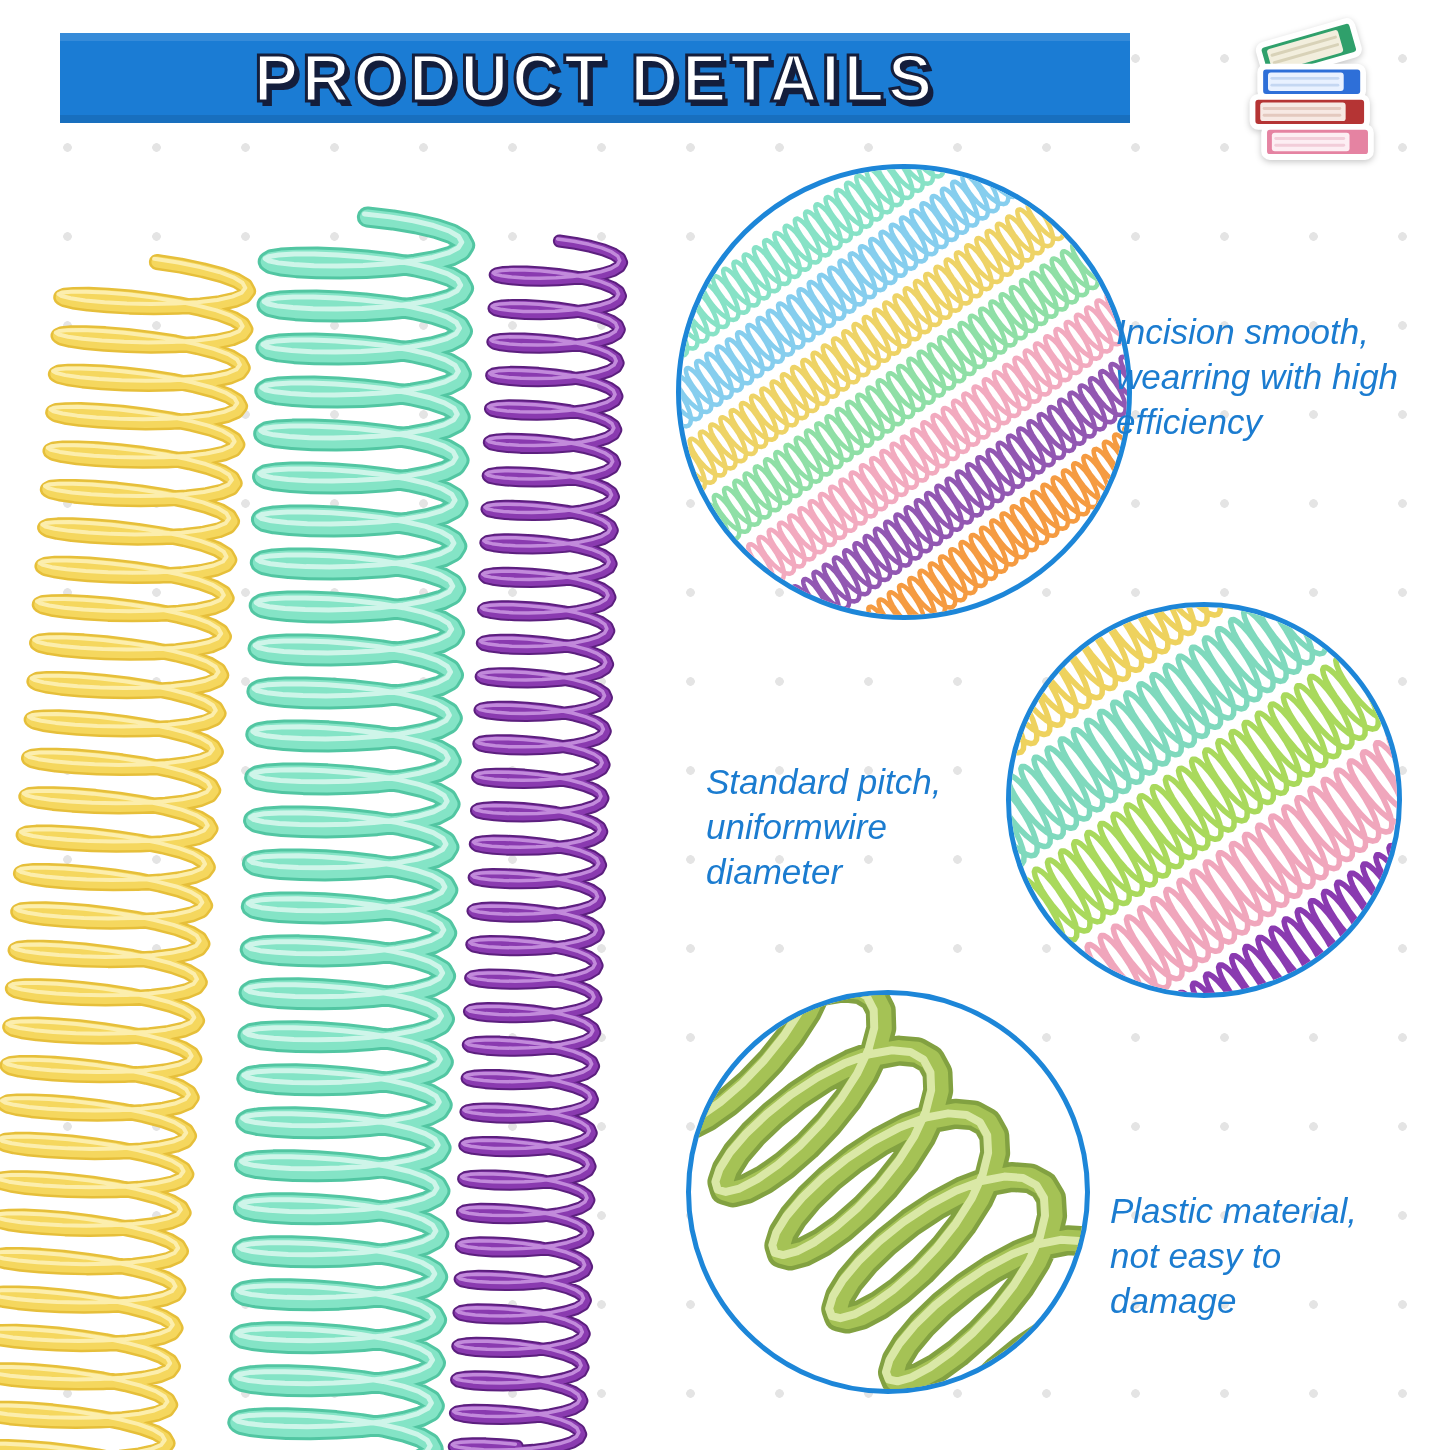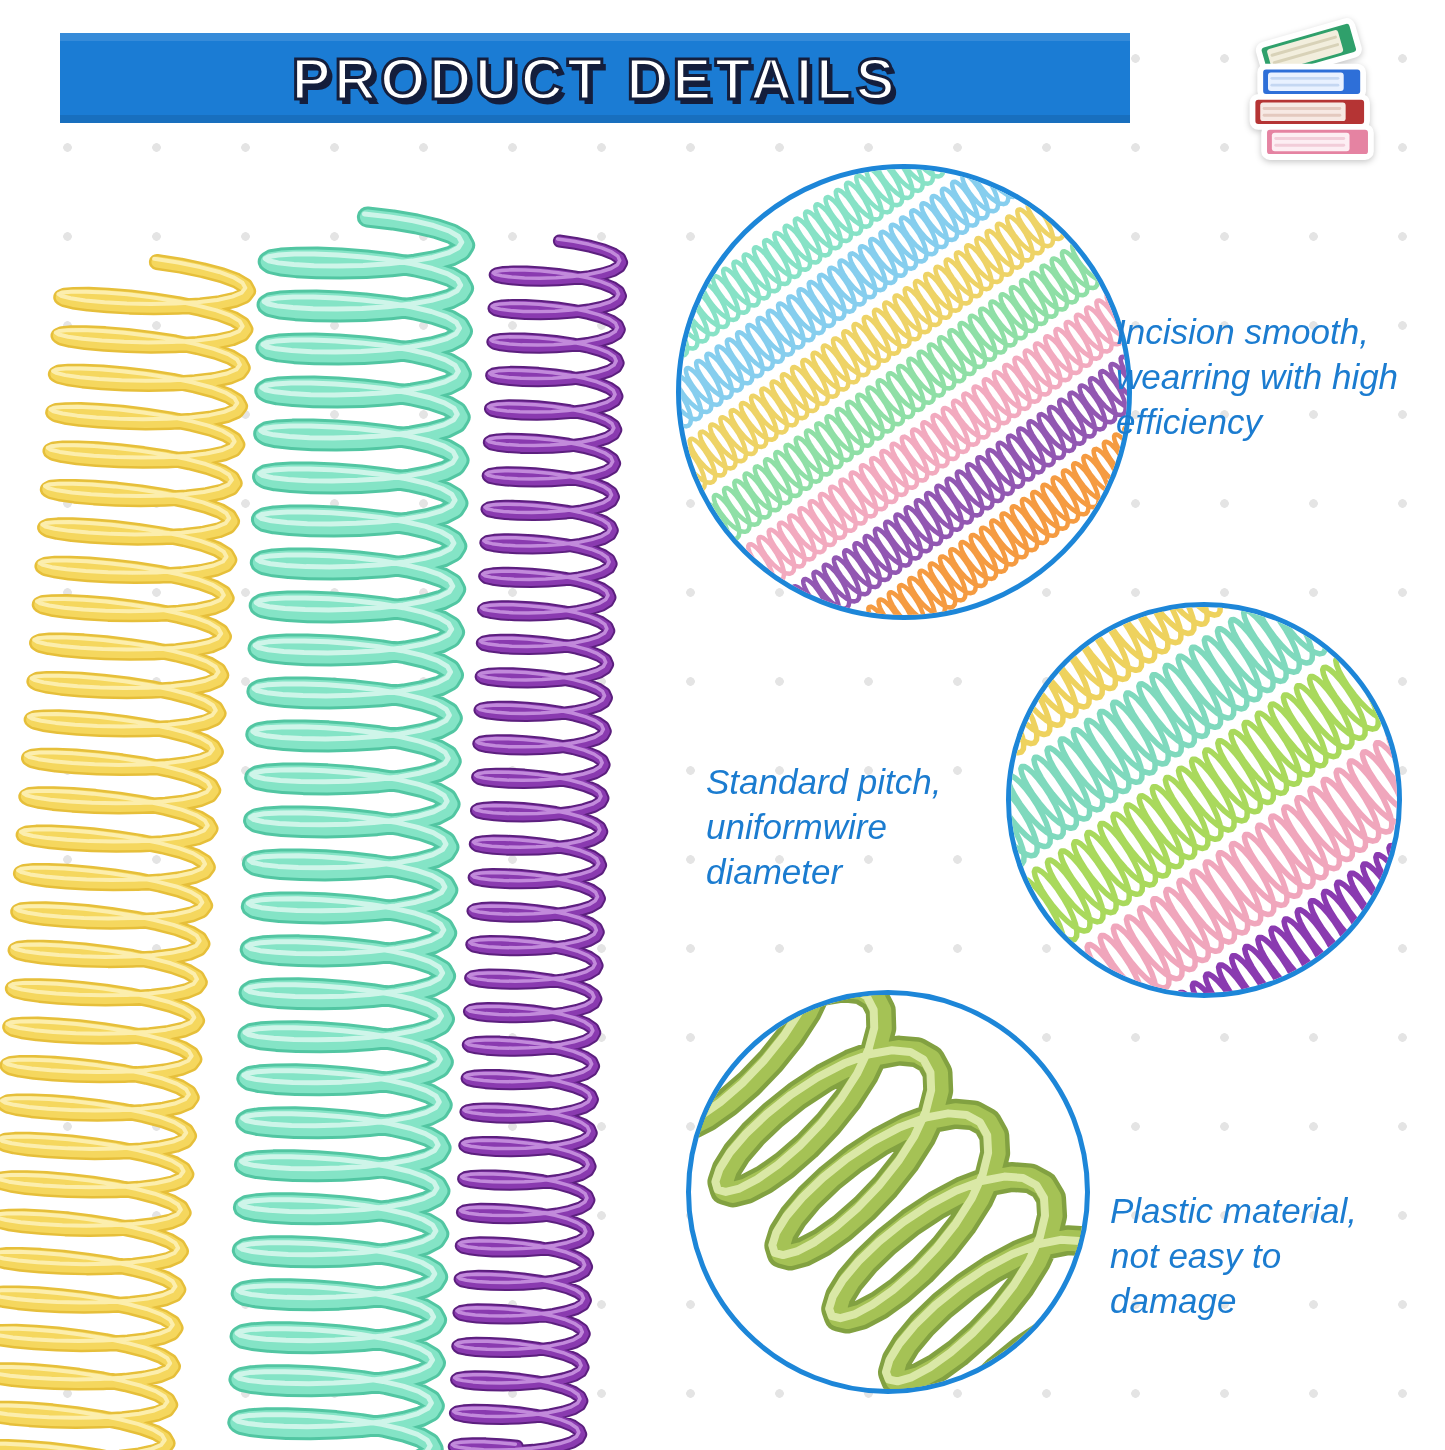--- a/index.html
+++ b/index.html
@@ -17,21 +17,21 @@
   .banner{
     position:absolute; left:60px; top:33px; width:1070px; height:90px;
     background: var(--banner,#1b7cd4);
     box-shadow: inset 0 8px 0 rgba(255,255,255,.12), inset 0 -8px 0 rgba(0,0,0,.10);
     display:flex; align-items:center; justify-content:center;
     z-index:6;
   }
   .banner h1{
     font-family:"Liberation Sans","DejaVu Sans",sans-serif;
     font-weight:700;
-    font-size:58px;
+    font-size:66px;
     letter-spacing:4px;
     color:#ffffff;
     -webkit-text-stroke:3px var(--outline,#141e3c);
     text-shadow: 4px 5px 0 var(--outline,#141e3c);
     white-space:nowrap;
   }
 
   
   .books{
     position:absolute; left:1235px; top:6px; width:165px; height:168px;

